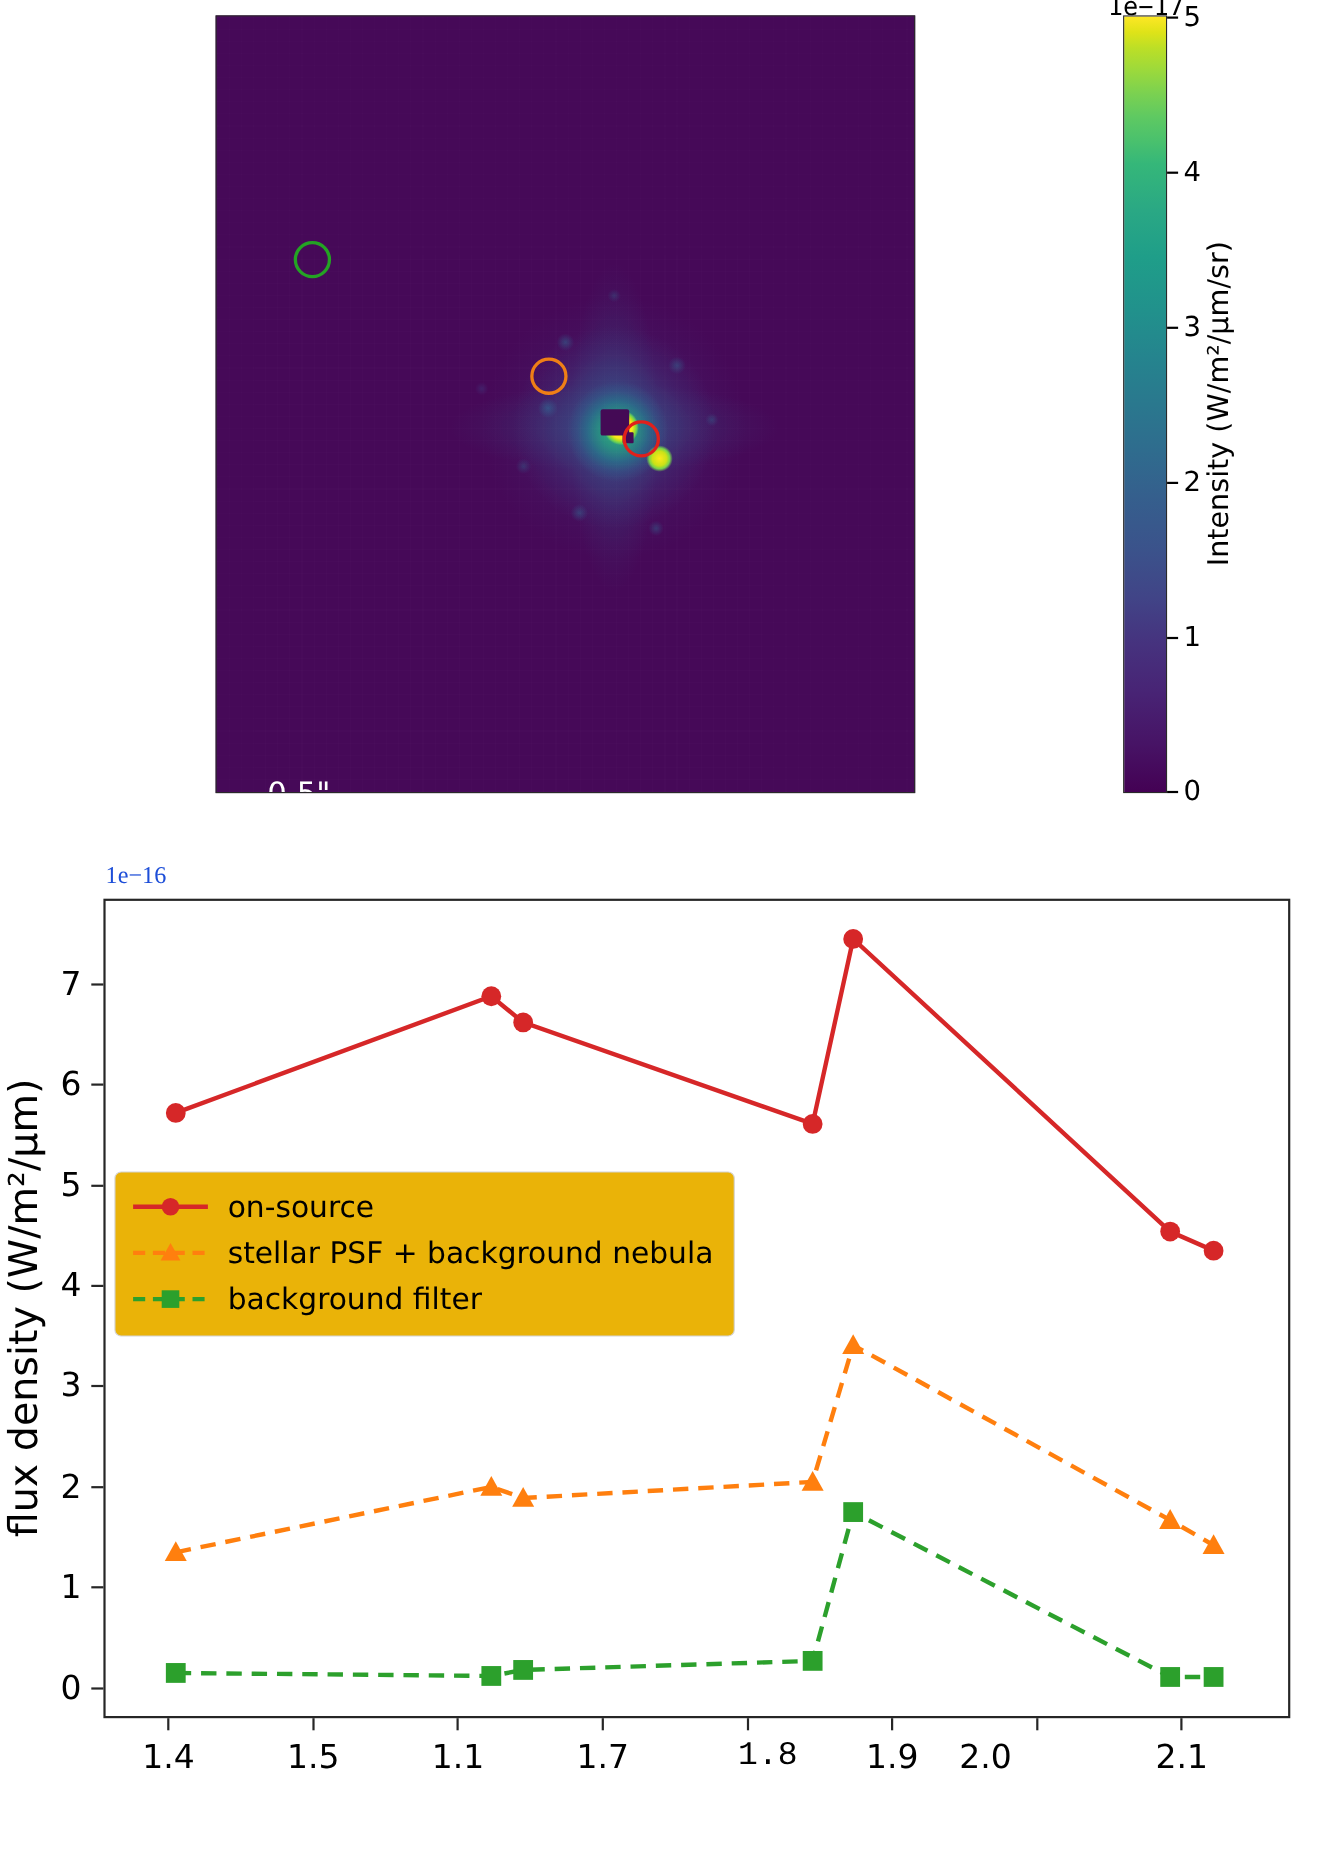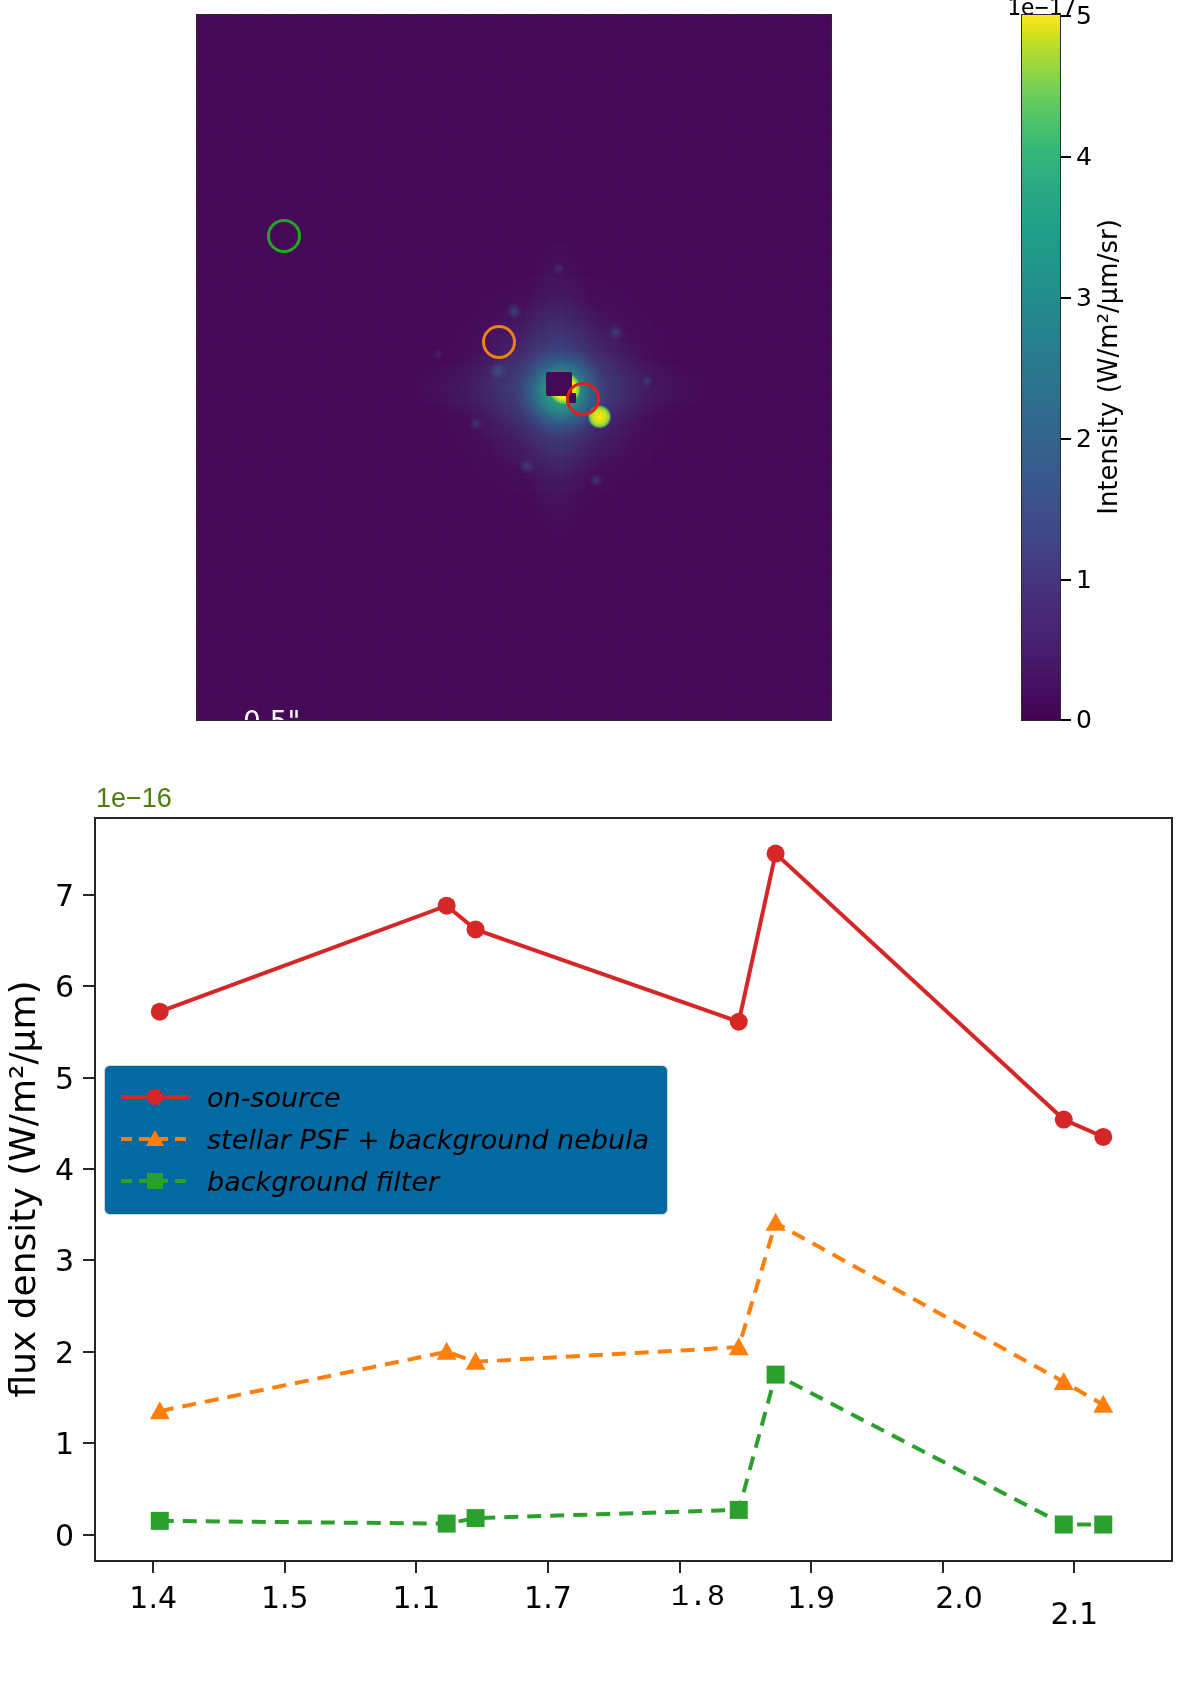--- a/index.html
+++ b/index.html
@@ -63,34 +63,34 @@
   #cbar-offset{position:absolute;left:1007px;top:-6px;width:120px;font-family:"DejaVu Sans Mono","Liberation Mono",monospace;font-size:23px;color:#000;}
   .cb-tick{position:absolute;left:1061px;width:10px;height:2px;background:#000;}
   .cb-tlabel{position:absolute;left:1076px;font-size:25px;color:#000;transform:translateY(-50%);}
   #cbar-axis-label{position:absolute;left:1108px;top:367px;transform:translate(-50%,-50%) rotate(-90deg);
     white-space:nowrap;font-size:26px;color:#000;}
 
   
   #plot-panel{position:absolute;left:0;top:745px;width:1200px;height:960px;}
   #plot-frame{position:absolute;left:94px;top:72px;width:1079px;height:745px;
     border:2px solid #262626;box-sizing:border-box;background:#fff;}
-  #plot-offset{position:absolute;left:96px;top:38px;font-family:Liberation Sans, sans-serif;font-size:27px;color:#4d7c0f;}
+  #plot-offset{position:absolute;left:96px;top:38px;font-family:Liberation Serif, serif;font-size:22px;color:#1d4ed8;}
   .y-tick{position:absolute;width:11px;height:2px;background:#262626;}
   .y-lab{position:absolute;font-size:30px;color:#000;transform:translateY(-50%);text-align:right;width:52px;}
   .x-tick{position:absolute;width:2px;height:11px;background:#262626;}
   .x-lab{position:absolute;font-size:30px;color:#000;transform:translateX(-50%);}
   #y-axis-label{position:absolute;left:22px;top:444px;transform:translate(-50%,-50%) rotate(-90deg);
     white-space:nowrap;font-size:36px;color:#000;}
   #x-axis-label{position:absolute;left:634px;top:900px;transform:translateX(-50%);font-size:36px;color:#000;}
 
   #plot-svg{position:absolute;left:94px;top:72px;width:1079px;height:745px;overflow:visible;}
 
   
-  #legend{position:absolute;left:104px;top:320px;background:#0369a1;border:1.4px solid #d4d4d4;
-    border-radius:6px;padding:10px 18px 12px 14px;font-style:italic;}
+  #legend{position:absolute;left:104px;top:320px;background:#eab308;border:1.4px solid #d4d4d4;
+    border-radius:6px;padding:10px 18px 12px 14px;}
   .leg-row{display:flex;align-items:center;height:42px;}
   .leg-sample{width:72px;height:26px;margin-right:16px;flex:0 0 auto;}
   .leg-text{font-size:27px;color:#000;white-space:nowrap;}
 </style>
 </head>
 <body>
 
 <div id="top-panel">
 
   <div id="image-axes">
@@ -208,16 +208,16 @@
     <div class="x-lab" style="left: 284.799px; top: 835px;">1.5</div>
     <div class="x-tick" style="left: 415.384px; top: 817px;"></div>
     <div class="x-lab" style="left: 416.384px; top: 835px;">1.1</div>
     <div class="x-tick" style="left: 546.97px; top: 817px;"></div>
     <div class="x-lab" style="left: 547.97px; top: 835px;">1.7</div>
     <div class="x-tick" style="left: 678.555px; top: 817px;"></div>
     <div class="x-lab" style="left: 698px; top: 835px; font-family: Liberation Mono, monospace;">1.8</div>
     <div class="x-tick" style="left: 810.14px; top: 817px;"></div>
     <div class="x-lab" style="left: 811.14px; top: 835px;">1.9</div>
     <div class="x-tick" style="left: 941.726px; top: 817px;"></div>
-    <div class="x-lab" style="left: 959px; top: 835px;">2.0</div>
+    <div class="x-lab" style="left: 896px; top: 835px;">2.0</div>
     <div class="x-tick" style="left: 1073.31px; top: 817px;"></div>
-    <div class="x-lab" style="left: 1074.31px; top: 835px; margin-top: 16px;">2.1</div>
+    <div class="x-lab" style="left: 1074.31px; top: 835px;">2.1</div>
   </div>
 
 </body></html>

